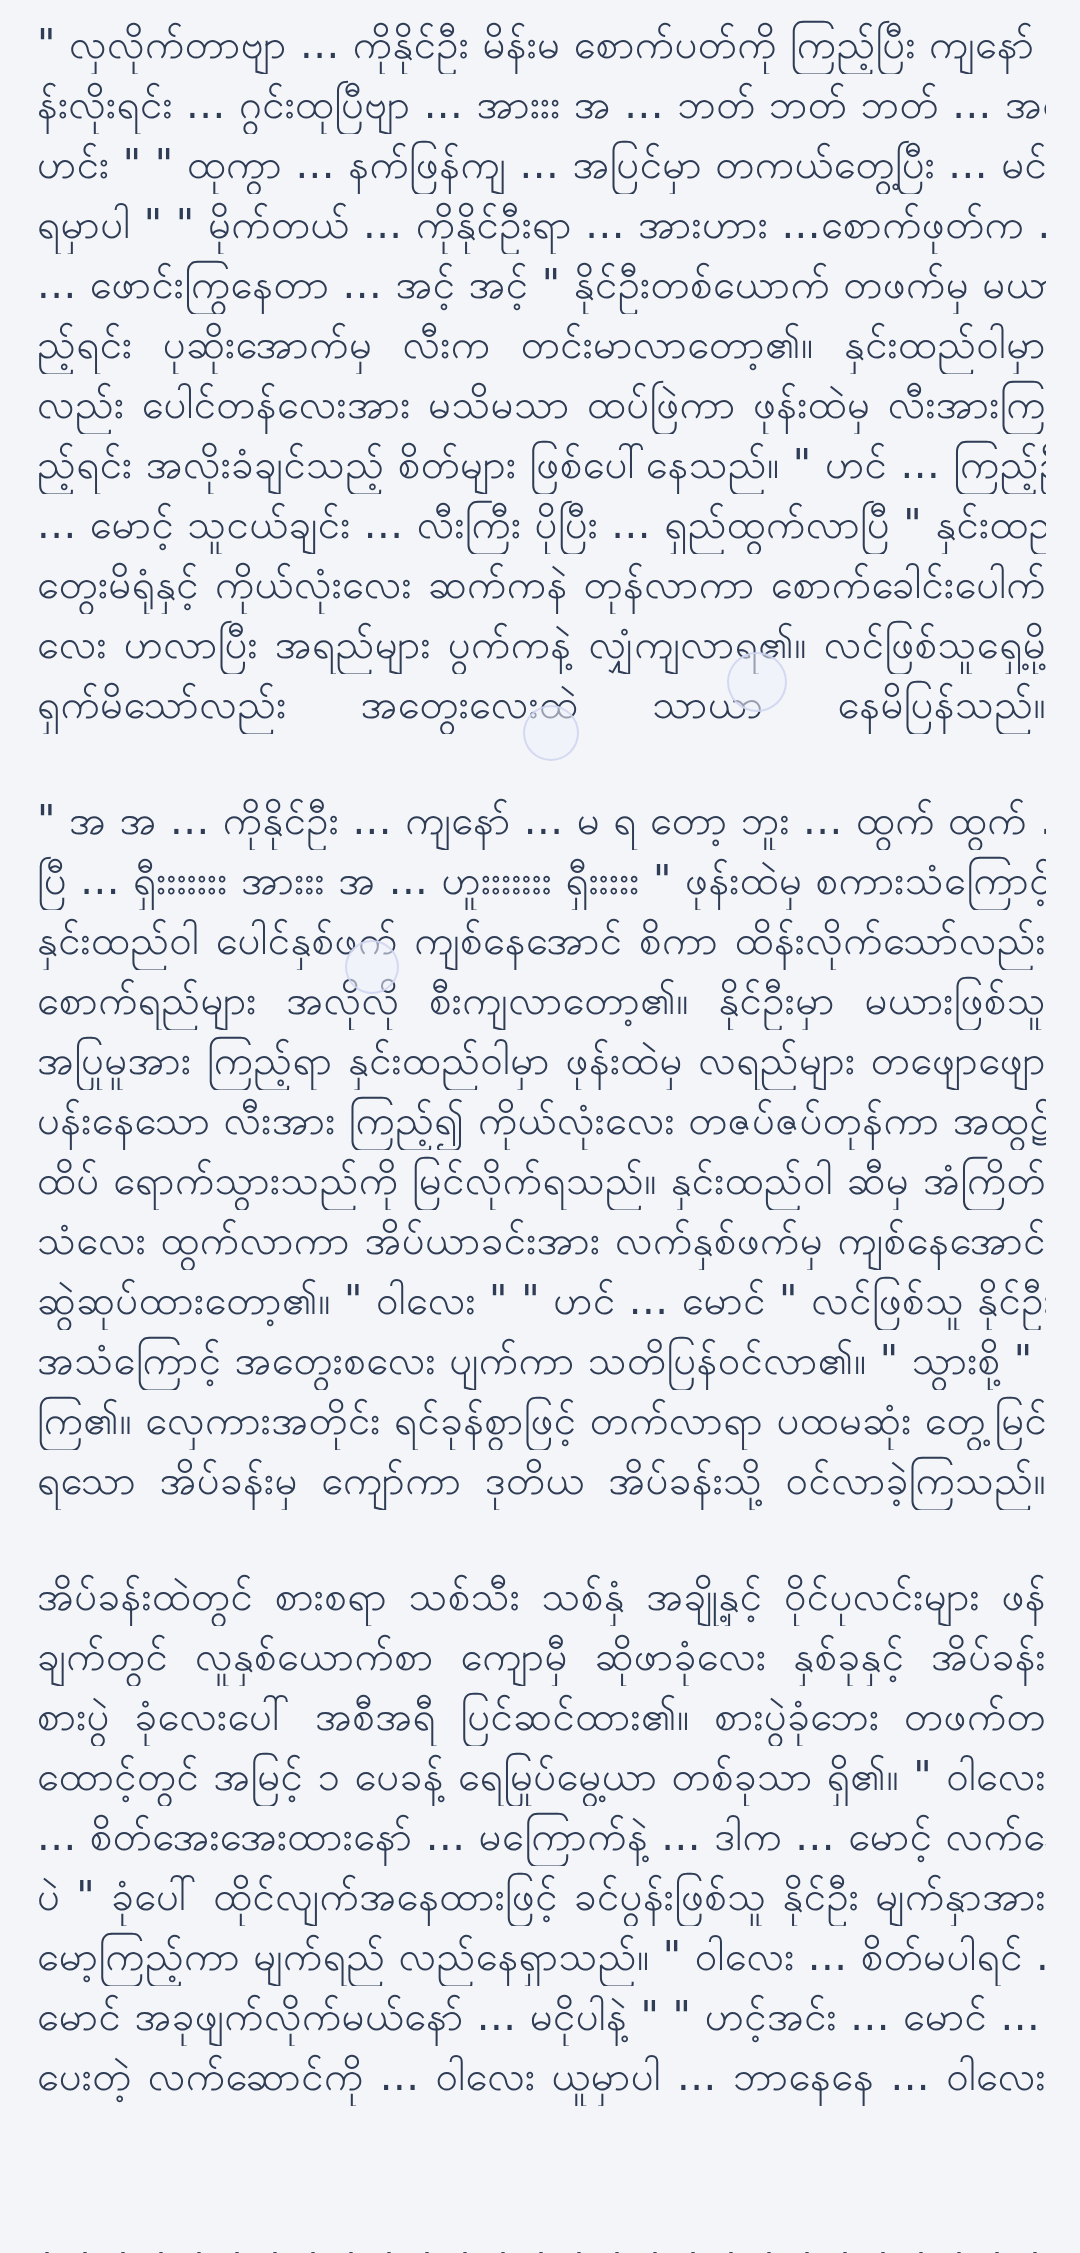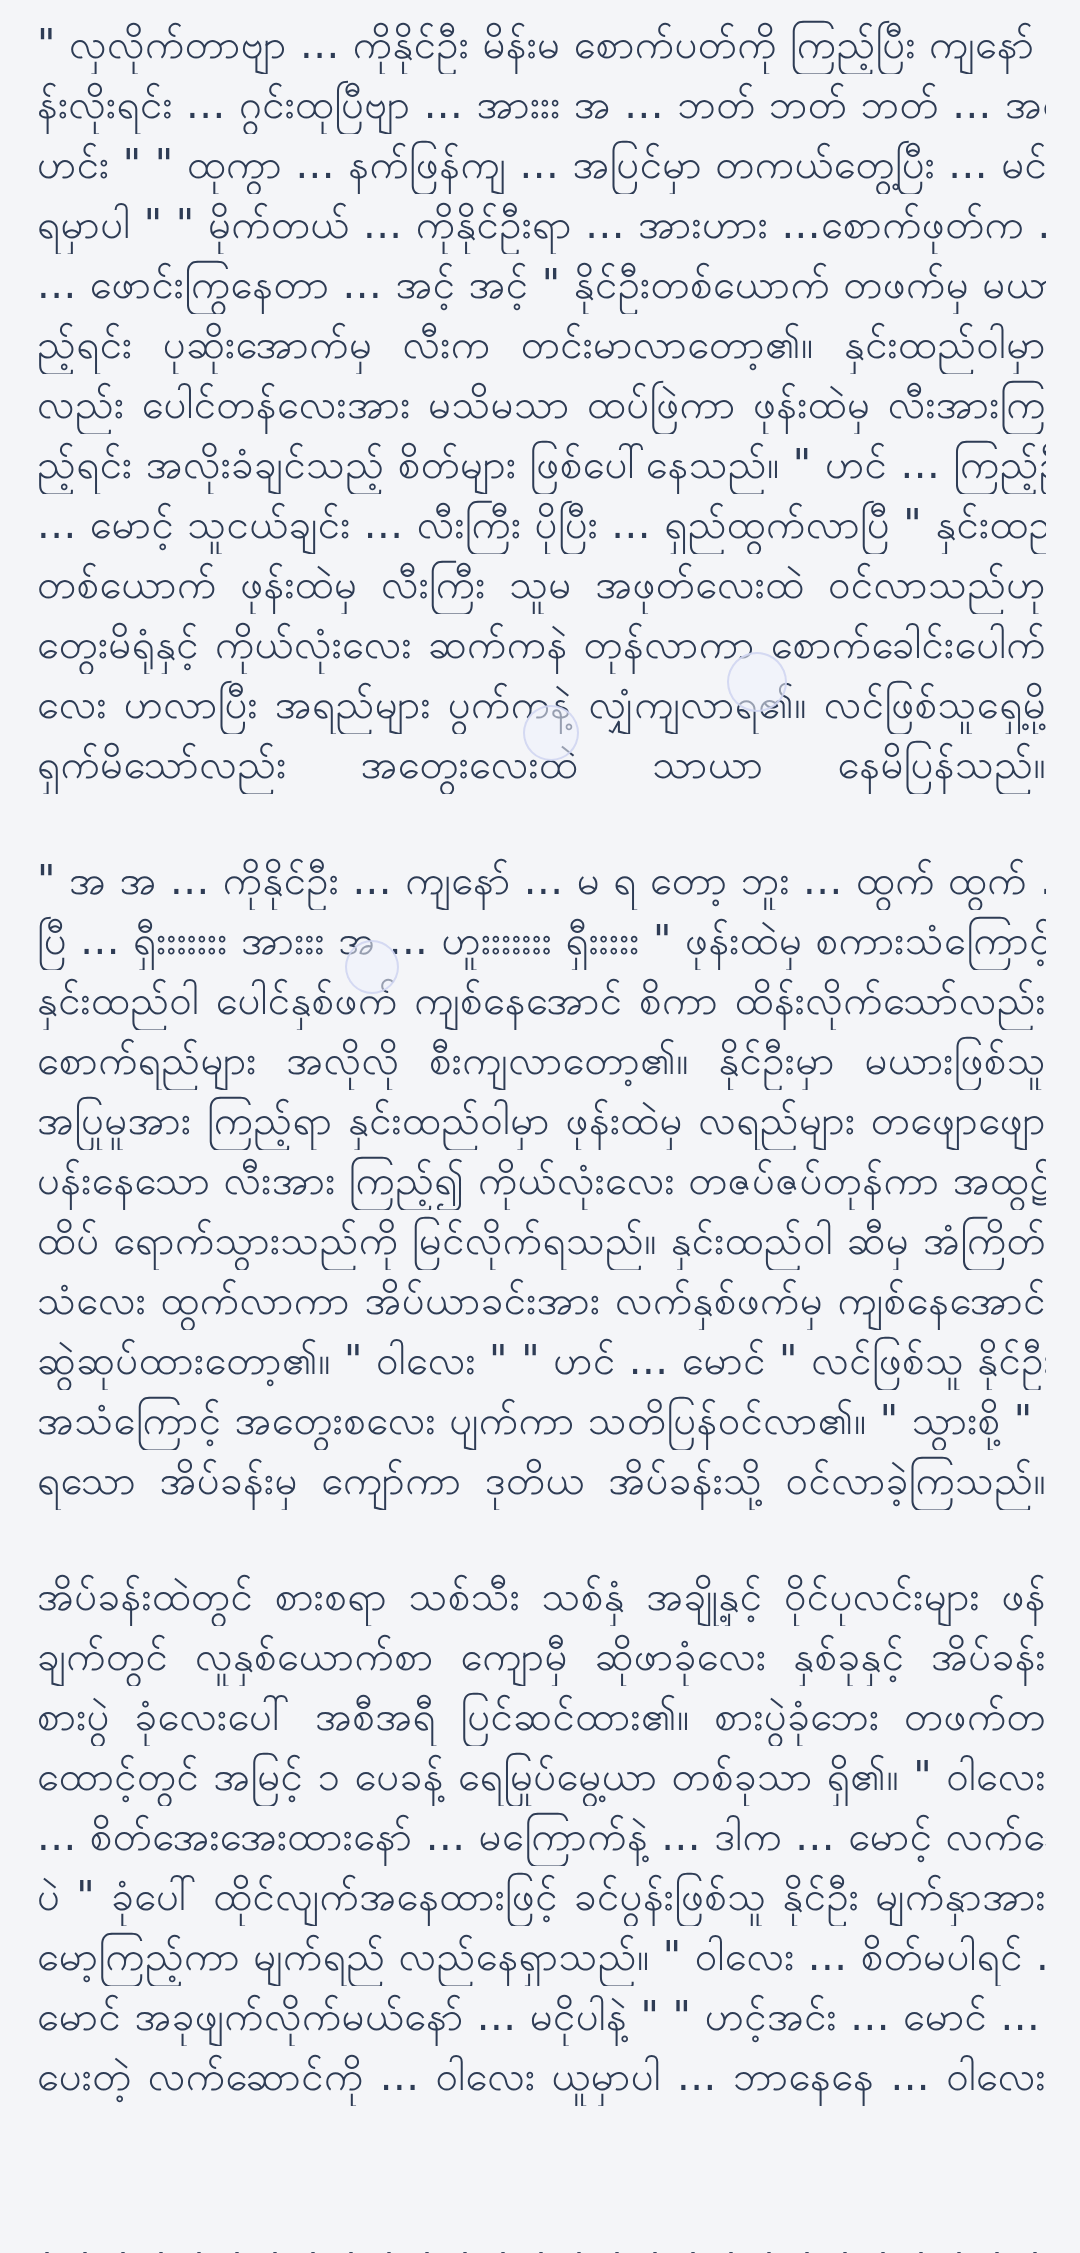--- a/index.html
+++ b/index.html
@@ -67,37 +67,37 @@
     <div class="para">
       <span class="line">" လှလိုက်တာဗျာ ... ကိုနိုင်ဦး မိန်းမ စောက်ပတ်ကို ကြည့်ပြီး ကျနော် မှ</span>
       <span class="line">န်းလိုးရင်း ... ဂွင်းထုပြီဗျာ ... အားးး အ ... ဘတ် ဘတ် ဘတ် ... အင်း</span>
       <span class="line">ဟင်း " " ထုကွာ ... နက်ဖြန်ကျ ... အပြင်မှာ တကယ်တွေ့ပြီး ... မင်း လိုး</span>
       <span class="line">ရမှာပါ " " မိုက်တယ် ... ကိုနိုင်ဦးရာ ... အားဟား ...စောက်ဖုတ်က ... ရဲပြီး</span>
       <span class="line">... ဖောင်းကြွနေတာ ... အင့် အင့် " နိုင်ဦးတစ်ယောက် တဖက်မှ မယား</span>
       <span class="line">ည့်ရင်း ပုဆိုးအောက်မှ လီးက တင်းမာလာတော့၏။ နှင်းထည်ဝါမှာ</span>
       <span class="line">လည်း ပေါင်တန်လေးအား မသိမသာ ထပ်ဖြဲကာ ဖုန်းထဲမှ လီးအားကြ</span>
       <span class="line">ည့်ရင်း အလိုးခံချင်သည့် စိတ်များ ဖြစ်ပေါ်နေသည်။ " ဟင် ... ကြည့်ဦး</span>
       <span class="line">... မောင့် သူငယ်ချင်း ... လီးကြီး ပိုပြီး ... ရှည်ထွက်လာပြီ " နှင်းထည်ဝါ</span>
-      <span class="line">တစ်ယောက် ဖုန်းထဲမှ လီးကြီး သူမ အဖုတ်လေးထဲ ဝင်လာသည်ဟု</span>
       <span class="line">တွေးမိရုံနှင့် ကိုယ်လုံးလေး ဆက်ကနဲ တုန်လာကာ စောက်ခေါင်းပေါက်</span>
       <span class="line">လေး ဟလာပြီး အရည်များ ပွက်ကနဲ့ လျှံကျလာရ၏။ လင်ဖြစ်သူရှေ့မို့</span>
       <span class="line">ရှက်မိသော်လည်း အတွေးလေးထဲ သာယာ နေမိပြန်သည်။</span>
     </div>
 
     <div class="para">
       <span class="line">" အ အ ... ကိုနိုင်ဦး ... ကျနော် ... မ ရ တော့ ဘူး ... ထွက် ထွက် ... ထွက်</span>
       <span class="line">ပြီ ... ရှီးးးးးးး အားးး အ ... ဟူးးးးးးး ရှီးးးးး " ဖုန်းထဲမှ စကားသံကြောင့်</span>
       <span class="line">နှင်းထည်ဝါ ပေါင်နှစ်ဖက် ကျစ်နေအောင် စိကာ ထိန်းလိုက်သော်လည်း</span>
       <span class="line">စောက်ရည်များ အလိုလို စီးကျလာတော့၏။ နိုင်ဦးမှာ မယားဖြစ်သူ</span>
       <span class="line">အပြုမူအား ကြည့်ရာ နှင်းထည်ဝါမှာ ဖုန်းထဲမှ လရည်များ တဖျောဖျော</span>
       <span class="line">ပန်းနေသော လီးအား ကြည့်၍ ကိုယ်လုံးလေး တဇပ်ဇပ်တုန်ကာ အထွဋ့်</span>
       <span class="line">ထိပ် ရောက်သွားသည်ကို မြင်လိုက်ရသည်။ နှင်းထည်ဝါ ဆီမှ အံကြိတ်</span>
       <span class="line">သံလေး ထွက်လာကာ အိပ်ယာခင်းအား လက်နှစ်ဖက်မှ ကျစ်နေအောင်</span>
       <span class="line">ဆွဲဆုပ်ထားတော့၏။ " ဝါလေး " " ဟင် ... မောင် " လင်ဖြစ်သူ နိုင်ဦး</span>
       <span class="line">အသံကြောင့် အတွေးစလေး ပျက်ကာ သတိပြန်ဝင်လာ၏။ " သွားစို့ " "</span>
+      <span class="line">ကြ၏။ လှေကားအတိုင်း ရင်ခုန်စွာဖြင့် တက်လာရာ ပထမဆုံး တွေ့မြင်</span>
       <span class="line">ရသော အိပ်ခန်းမှ ကျော်ကာ ဒုတိယ အိပ်ခန်းသို့ ဝင်လာခဲ့ကြသည်။</span>
     </div>
 
     <div class="para">
       <span class="line">အိပ်ခန်းထဲတွင် စားစရာ သစ်သီး သစ်နှံ အချို့နှင့် ဝိုင်ပုလင်းများ ဖန်</span>
       <span class="line">ချက်တွင် လူနှစ်ယောက်စာ ကျောမှီ ဆိုဖာခုံလေး နှစ်ခုနှင့် အိပ်ခန်း</span>
       <span class="line">စားပွဲ ခုံလေးပေါ် အစီအရီ ပြင်ဆင်ထား၏။ စားပွဲခုံဘေး တဖက်တ</span>
       <span class="line">ထောင့်တွင် အမြင့် ၁ ပေခန့် ရေမြုပ်မွေ့ယာ တစ်ခုသာ ရှိ၏။ " ဝါလေး</span>
       <span class="line">... စိတ်အေးအေးထားနော် ... မကြောက်နဲ့ ... ဒါက ... မောင့် လက်ဆောင်</span>
       <span class="line">ပဲ " ခုံပေါ် ထိုင်လျက်အနေထားဖြင့် ခင်ပွန်းဖြစ်သူ နိုင်ဦး မျက်နှာအား</span>

